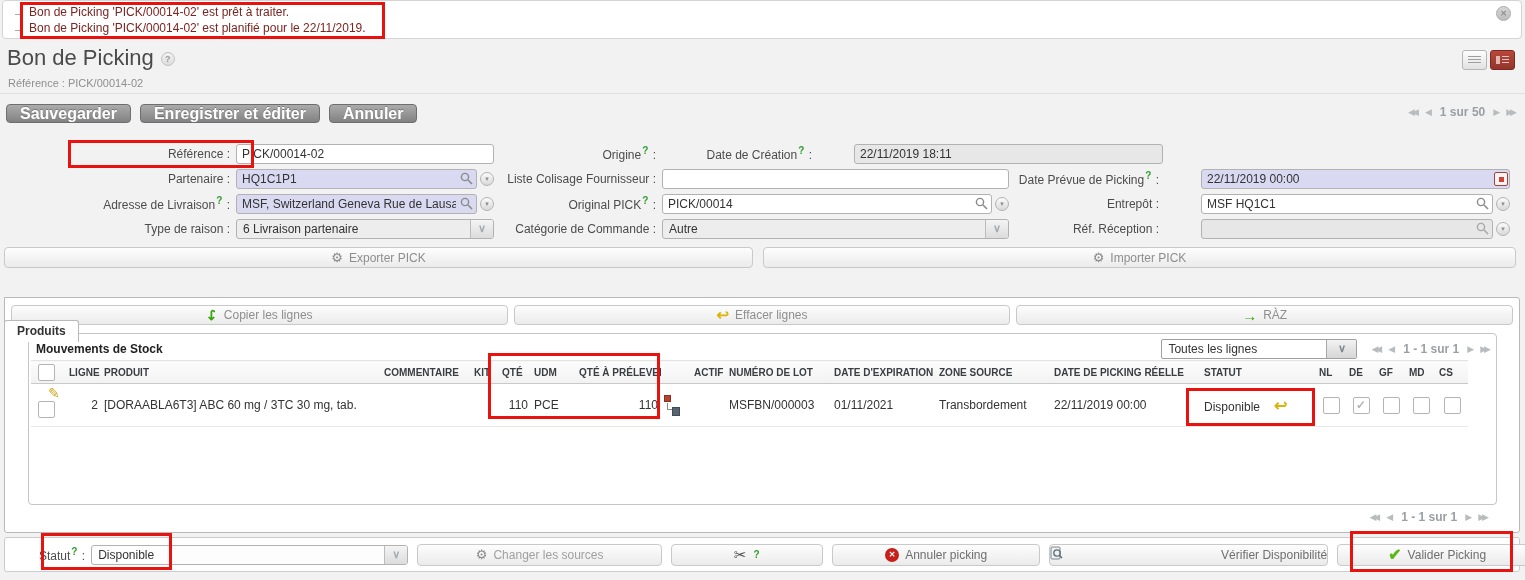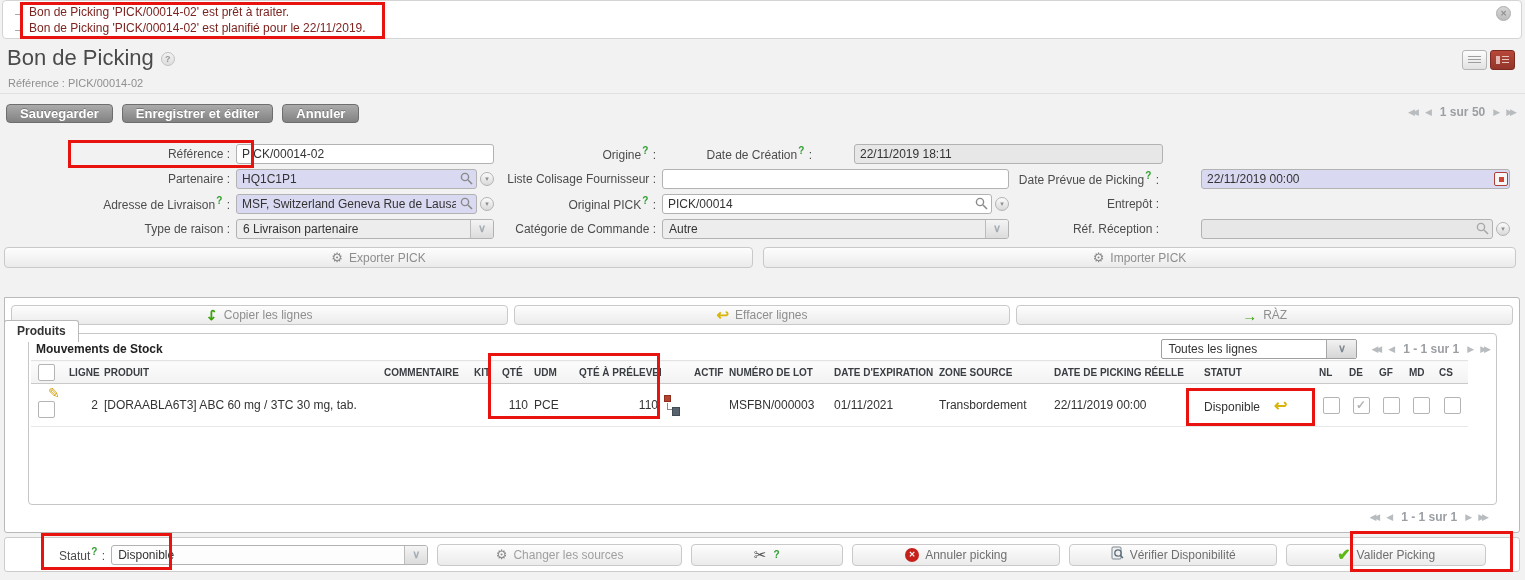--- a/index.html
+++ b/index.html
@@ -43,21 +43,21 @@
   .vbtn .stripes { position:absolute; left:5px; right:5px; top:5px; bottom:5px;
           background:repeating-linear-gradient(#9d9d9d 0 1px, transparent 1px 3px); }
   .vbtn.active { background:linear-gradient(#b8473a,#93352a); border-color:#7c291f; }
   .vbtn.active .stripes { background:repeating-linear-gradient(#e7c5c0 0 1px, transparent 1px 3px); }
   .vbtn.active .col { position:absolute; left:5px; top:5px; bottom:5px; width:4px; background:#e7c5c0; opacity:.9; }
   
   .toolbar { position:absolute; left:6px; top:104px; display:flex; gap:9px; }
   .tbtn {
     height:19px; padding:0 13px; border-radius:4px;
     background:linear-gradient(#ababab,#828282); border:1px solid #6e6e6e;
-    color:#fff; font-weight:bold; font-size:13px; line-height:17px;
+    color:#fff; font-weight:bold; font-size:16px; line-height:17px;
     text-shadow:0 -1px 0 rgba(0,0,0,.25); cursor:pointer;text-align:right;
   }
   .pager { display:flex; align-items:center; gap:6px; color:#b8bcbf; }
   .pager .arr { font-size:9px; color:#b8bcbf; cursor:pointer; }
   .pager .dbl { letter-spacing:-3px; margin-right:3px; }
   .pager .lbl { font-weight:bold; color:#9b9fa3; font-size:12px; margin:0 2px; }
   .pager-top { position:absolute; right:8px; top:105px; }
   
   .form { position:absolute; left:4px; top:141px; width:1516px; }
   .frow { display:flex; align-items:center; height:25px; }
@@ -159,29 +159,29 @@
   .spliticon .sq1 { position:absolute; left:0; top:0; width:7px; height:7px; background:#b5442f; border:1px solid #8d2f1e; }
   .spliticon .ln  { position:absolute; left:3px; top:8px; width:7px; height:7px; border-left:1px solid #8a8a8a; border-bottom:1px solid #8a8a8a; }
   .spliticon .sq2 { position:absolute; right:1px; bottom:0; width:8px; height:9px; background:#57646f; border:1px solid #3f4b55; }
   .statcell .ic-undo { margin-left:14px; font-size:16px; cursor:pointer; }
   .pager-lines { }
   .pager-bottom { position:absolute; right:30px; top:212px; }
   
   .footerbar {
     position:absolute; left:4px; top:537px; width:1516px; height:35px;
     background:#fff; border:1px solid #ccc; border-radius:3px;
-    display:flex; align-items:center; padding:0 24px;
+    display:flex; align-items:center; padding:0 4px;
   }
   .foot-lbl { margin-left:30px; color:#4c4c4c; white-space:nowrap; }
   .foot-sel { width:317px; margin-left:6px; flex:none; height:20px; }
   .footbtn { height:22px; margin-left:9px; flex:none; }
   .w-change { width:245px; color:#a0a0a0; }
   .w-cut { width:152px; }
   .w-cancel { width:208px; color:#6f6f6f; }
-  .w-check { width:208px; color:#6f6f6f; }
+  .w-check { width:279px; color:#6f6f6f;justify-content:space-between; }
   .w-validate { width:200px; color:#6f6f6f; }
   .ic-cancel { width:14px; height:14px; border-radius:50%; background:#c6201b; color:#fff;
     font-size:8px; font-weight:bold; display:flex; align-items:center; justify-content:center; }
   .ic-valid { color:#5cb815; font-size:16px; font-weight:bold; }
   .ic-scissors { color:#555; font-size:15px; }
   
   .anno { position:absolute; border:3px solid #e8120e; pointer-events:none; z-index:50; }
   
   svg.magsvg { display:block; }
 </style>
@@ -292,20 +292,32 @@
         <span class="mag">
             <svg class="magsvg" width="13" height="13">
               <circle cx="5" cy="5" r="3.6" fill="none" stroke="#8a8a8a" stroke-width="1.4"></circle>
               <line x1="8" y1="8" x2="12" y2="12" stroke="#8a8a8a" stroke-width="1.6"></line>
             </svg>
           </span>
       </div>
       <span class="ddbtn">▾</span>
     </div>
     <div class="flbl l3"><span>Entrepôt</span> <span>:</span></div>
+    <div class="fld f3">
+      <div class="inpwrap">
+        <input class="inp hasmag" value="MSF HQ1C1" style="">
+        <span class="mag">
+            <svg class="magsvg" width="13" height="13">
+              <circle cx="5" cy="5" r="3.6" fill="none" stroke="#8a8a8a" stroke-width="1.4"></circle>
+              <line x1="8" y1="8" x2="12" y2="12" stroke="#8a8a8a" stroke-width="1.6"></line>
+            </svg>
+          </span>
+      </div>
+      <span class="ddbtn">▾</span>
+    </div>
   </div>
 
   <div class="frow">
     <div class="flbl l1"><span>Type de raison</span> <span>:</span></div>
     <div class="fld f1">
       <div class="sel readonly">
         <span>6 Livraison partenaire</span>
         <span class="chev">∨</span>
       </div>
     </div>

